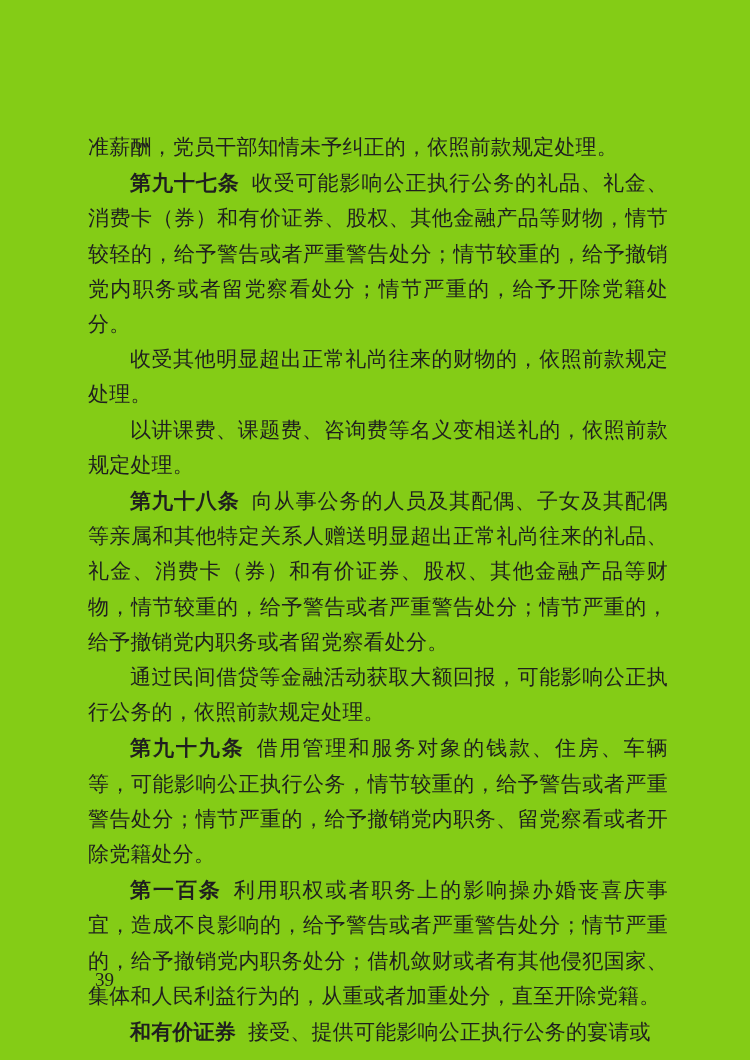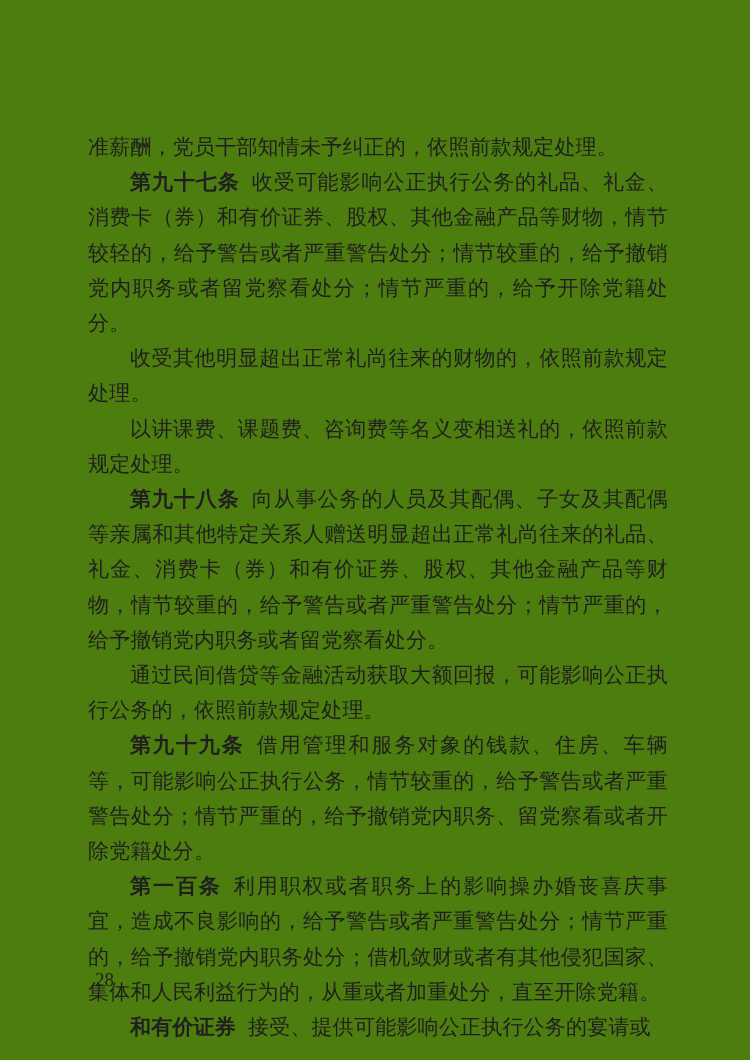--- a/index.html
+++ b/index.html
@@ -4,21 +4,21 @@
 <style>
   html, body {
     margin: 0;
     padding: 0;
     background: #ffffff;
   }
   .page {
     position: relative;
     width: 750px;
     height: 1060px;
-    background: #4d7c0f;
+    background: #84cc16;
     overflow: hidden;
     font-family: "Liberation Serif", "DejaVu Serif", serif;
     color: #1f1f1f;
   }
   .text-block {
     position: absolute;
     left: 88px;
     top: 130px;
     width: 580px;
     font-size: 21px;
@@ -29,21 +29,21 @@
   .para {
     margin: 0;
     padding: 0;
     text-indent: 42px;
   }
   .para.continuation {
     text-indent: 0;
   }
   .term:not(:empty) {
     font-weight: 700;
-    font-family: Liberation Serif, serif;
+    font-family: Liberation Sans, sans-serif;
     margin-right: 12px;
   }
   .page-number {
     position: absolute;
     left: 95px;
     top: 968px;
     font-size: 19px;
     line-height: 24px;
     color: #1f1f1f;
   }
@@ -68,15 +68,15 @@
     <p class="para"><span class="term"></span><span>通过民间借贷等金融活动获取大额回报，可能影响公正执行公务的，依照前款规定处理。</span></p>
 
     <p class="para"><span class="term">第九十九条</span><span>借用管理和服务对象的钱款、住房、车辆等，可能影响公正执行公务，情节较重的，给予警告或者严重警告处分；情节严重的，给予撤销党内职务、留党察看或者开除党籍处分。</span></p>
 
     <p class="para"><span class="term">第一百条</span><span>利用职权或者职务上的影响操办婚丧喜庆事宜，造成不良影响的，给予警告或者严重警告处分；情节严重的，给予撤销党内职务处分；借机敛财或者有其他侵犯国家、集体和人民利益行为的，从重或者加重处分，直至开除党籍。</span></p>
 
     <p class="para"><span class="term">和有价证券</span><span>接受、提供可能影响公正执行公务的宴请或</span></p>
 
   </div>
 
-  <div class="page-number">28</div>
+  <div class="page-number">39</div>
 
 </div>
 
 </body></html>

